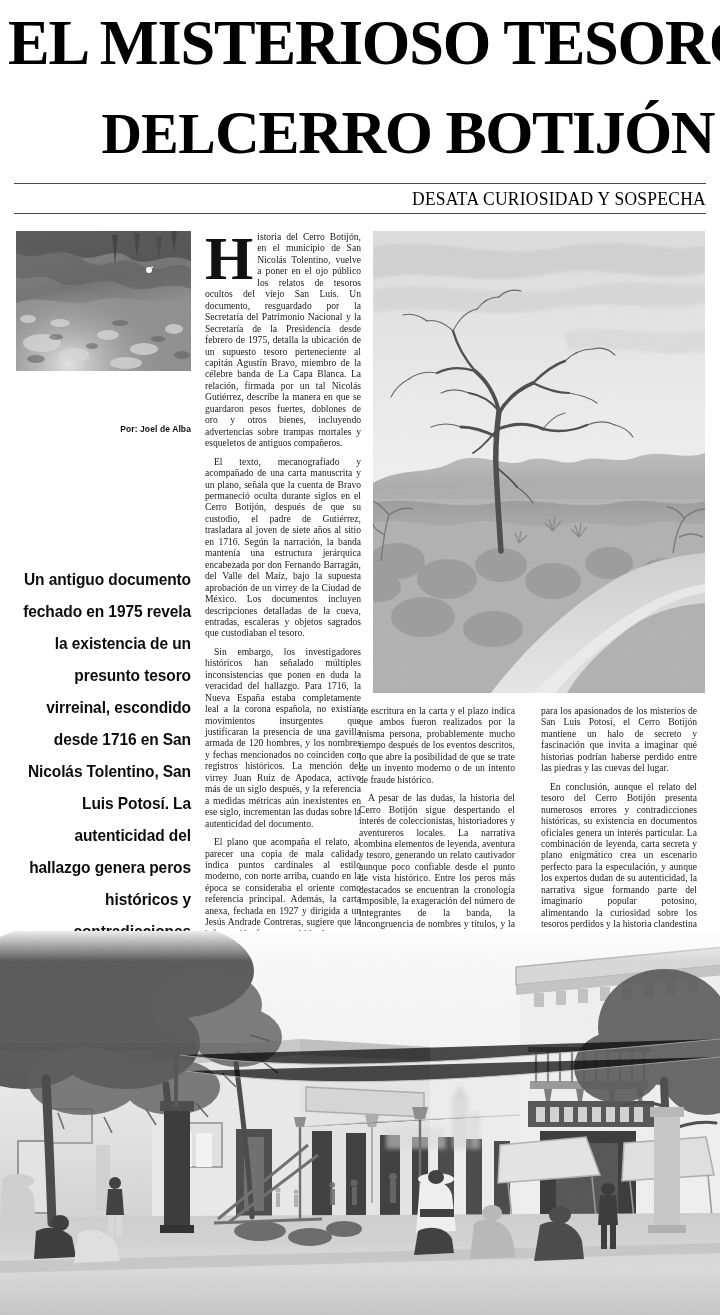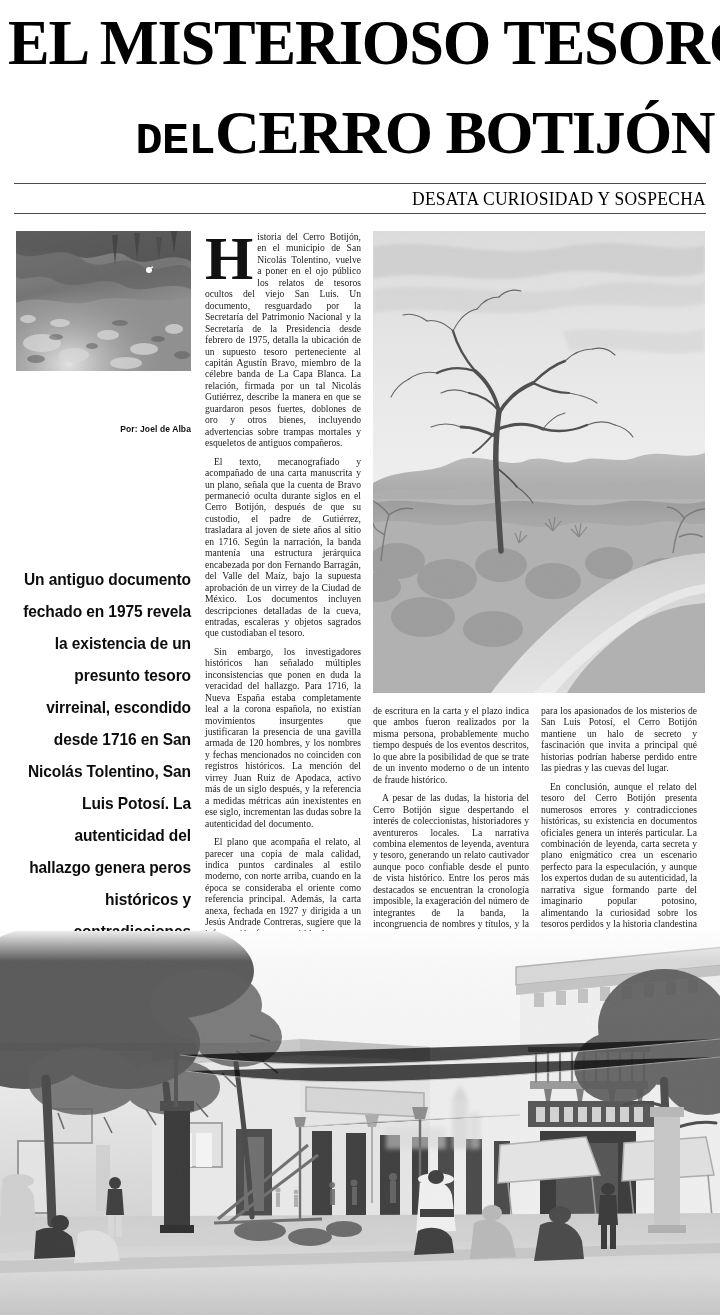--- a/index.html
+++ b/index.html
@@ -42,23 +42,23 @@
   .headline-line2 {
     position: absolute;
     left: 8px;
     top: 96px;
     width: 706px;
     text-align: right;
     white-space: nowrap;
     line-height: 72px;
   }
   .headline-del {
-    font-family: Liberation Mono, monospace;
+    font-family: Liberation Serif, serif;
     font-weight: bold;
-    font-size: 45px;
+    font-size: 56px;
     letter-spacing: -0.5px;
     vertical-align: baseline;
   }
   .headline-main2 {
     font-family: Liberation Serif, serif;
     font-weight: bold;
     font-size: 62px;
     letter-spacing: -1.5px;
     vertical-align: baseline;
   }
@@ -159,21 +159,21 @@
     color: #1a1a1a;
     hyphens: manual;
   }
   .col p {
     margin: 0 0 7px 0;
     text-indent: 9px;
   }
   .col p.no-indent { text-indent: 0; }
 
   #col1 { left: 205px; top: 231px; width: 156px; }
-  #col2 { left: 373px; top: 705px; width: 156px; }
+  #col2 { left: 359px; top: 705px; width: 156px; }
   #col3 { left: 541px; top: 705px; width: 156px; }
 
   
   .dropcap-wrap { position: relative; }
   .dropcap {
     float: left;
     font-family: "Liberation Serif", "DejaVu Serif", serif;
     font-weight: bold;
     font-size: 62px;
     line-height: 50px;
@@ -381,21 +381,21 @@
   <p>Sin embargo, los investigadores históricos han señalado múltiples inconsistencias que ponen en duda la veracidad del hallazgo. Para 1716, la Nueva España estaba completamente leal a la corona española, no existían movimientos insurgentes que justificaran la presencia de una gavilla armada de 120 hombres, y los nombres y fechas mencionados no coinciden con registros históricos. La mención del virrey Juan Ruiz de Apodaca, activo más de un siglo después, y la referencia a medidas métricas aún inexistentes en ese siglo, incrementan las dudas sobre la autenticidad del documento.</p>
   <p>El plano que acompaña el relato, al parecer una copia de mala calidad, indica puntos cardinales al estilo moderno, con norte arriba, cuando en la época se consideraba el oriente como referencia principal. Además, la carta anexa, fechada en 1927 y dirigida a un Jesús Andrade Contreras, sugiere que la información fue transmitida de manera secreta a un descendiente del supuesto tesorero. Los expertos concluyen que la coincidencia</p>
 </div>
 
 <div class="col" id="col2">
   <p class="no-indent">de escritura en la carta y el plazo indica que ambos fueron realizados por la misma persona, probablemente mucho tiempo después de los eventos descritos, lo que abre la posibilidad de que se trate de un invento moderno o de un intento de fraude histórico.</p>
   <p>A pesar de las dudas, la historia del Cerro Botijón sigue despertando el interés de coleccionistas, historiadores y aventureros locales. La narrativa combina elementos de leyenda, aventura y tesoro, generando un relato cautivador aunque poco confiable desde el punto de vista histórico. Entre los peros más destacados se encuentran la cronología imposible, la exageración del número de integrantes de la banda, la incongruencia de nombres y títulos, y la utilización anacrónica del sistema métrico decimal. Sin embargo,</p>
 </div>
 
 <div class="col" id="col3">
-  <p class="no-indent">para los apasionados de los misterios de San Luis Potosí, el Cerro Botijón mantiene un halo de secreto y fascinación que invita a principal qué historias podrían haberse perdido entre las piedras y las cuevas del lugar.</p>
+  <p class="no-indent">para los apasionados de los misterios de San Luis Potosí, el Cerro Botijón mantiene un halo de secreto y fascinación que invita a imaginar qué historias podrían haberse perdido entre las piedras y las cuevas del lugar.</p>
   <p>En conclusión, aunque el relato del tesoro del Cerro Botijón presenta numerosos errores y contradicciones históricas, su existencia en documentos oficiales genera un interés particular. La combinación de leyenda, carta secreta y plano enigmático crea un escenario perfecto para la especulación, y aunque los expertos dudan de su autenticidad, la narrativa sigue formando parte del imaginario popular potosino, alimentando la curiosidad sobre los tesoros perdidos y la historia clandestina de la región.</p>
 </div>
 
 <div class="photo" id="photo-street">
   <svg viewBox="0 0 720 384" preserveAspectRatio="none">
     <defs>
       <linearGradient id="stSky" x1="0" y1="0" x2="0" y2="1">
         <stop offset="0%" stop-color="#fbfbfb"></stop>
         <stop offset="40%" stop-color="#f2f2f2"></stop>
         <stop offset="100%" stop-color="#e4e4e4"></stop>

